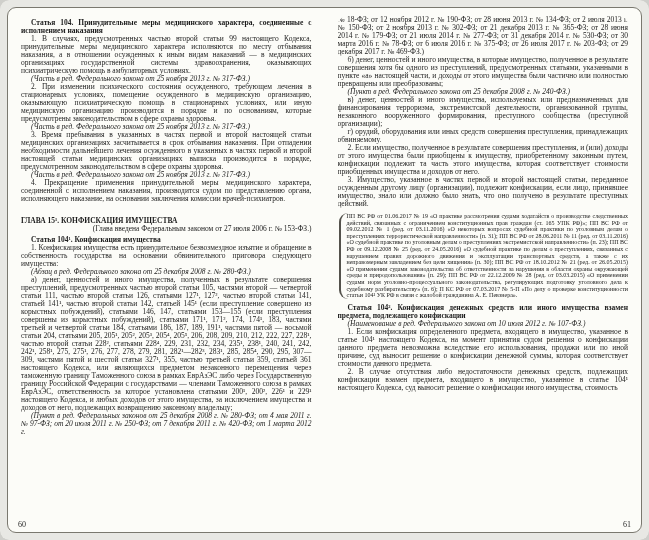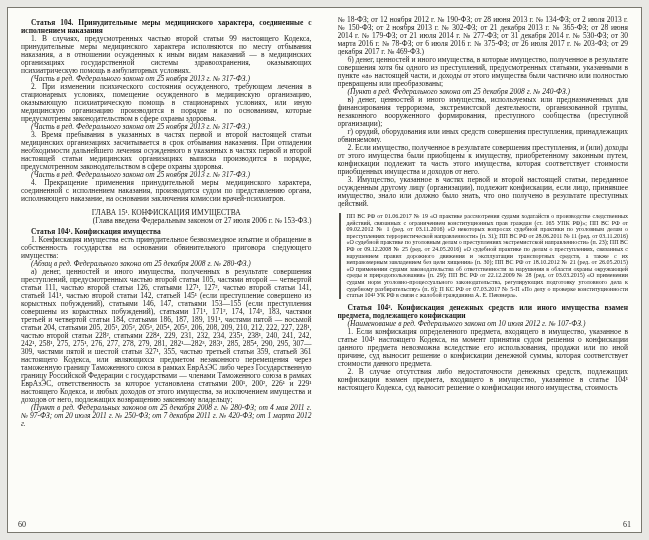--- a/index.html
+++ b/index.html
@@ -1,15 +1,15 @@
 <!DOCTYPE html>
 <html><head>
 <meta charset="utf-8">
 <style>
-  * { margin: 0; padding: 0; box-sizing: border-box; }
+  * { margin: 0; padding: 0; box-sizing: border-box; border-radius: 9px; }
   html, body { width: 649px; height: 540px; }
   body { background: #cfcfcb; overflow: hidden; }
   .scene {
     width: 649px; height: 540px;
     background: #e8e8e4;
     position: relative;
     font-family: "Liberation Serif", serif;
     color: #1c1c1c;
   }
   .spread {
@@ -24,21 +24,21 @@
   .page-body {
     text-align: justify;
     font-size: 7.5px; line-height: 8px;
     height: 100%; overflow: hidden;
   }
   p { margin: 0; }
   .para { text-indent: 10px; }
   .note { text-indent: 10px; font-style: italic; }
   .note-cont { text-indent: 0; }
   .h-article { font-weight: bold; text-indent: 10px; margin-top: 3px; }
-  .chapter { text-align: center; font-weight: normal; margin-top: 6px; text-indent: 0; }
+  .chapter { text-align: left; font-weight: bold; margin-top: 14px; text-indent: 0; }
   .chapter-note { text-align: right; margin-bottom: 3px; text-indent: 0; }
   .practice {
     font-size: 6px; line-height: 6.6px;
     border-left: 2px solid #54524c;
     padding-left: 6px;
     margin: 5px 0 5px 1px;
     text-indent: 0;
   }
   .page-number { position: absolute; bottom: -12px; font-size: 8px; color: #2a2a2a; }
   .pn-left { left: -3px; }

